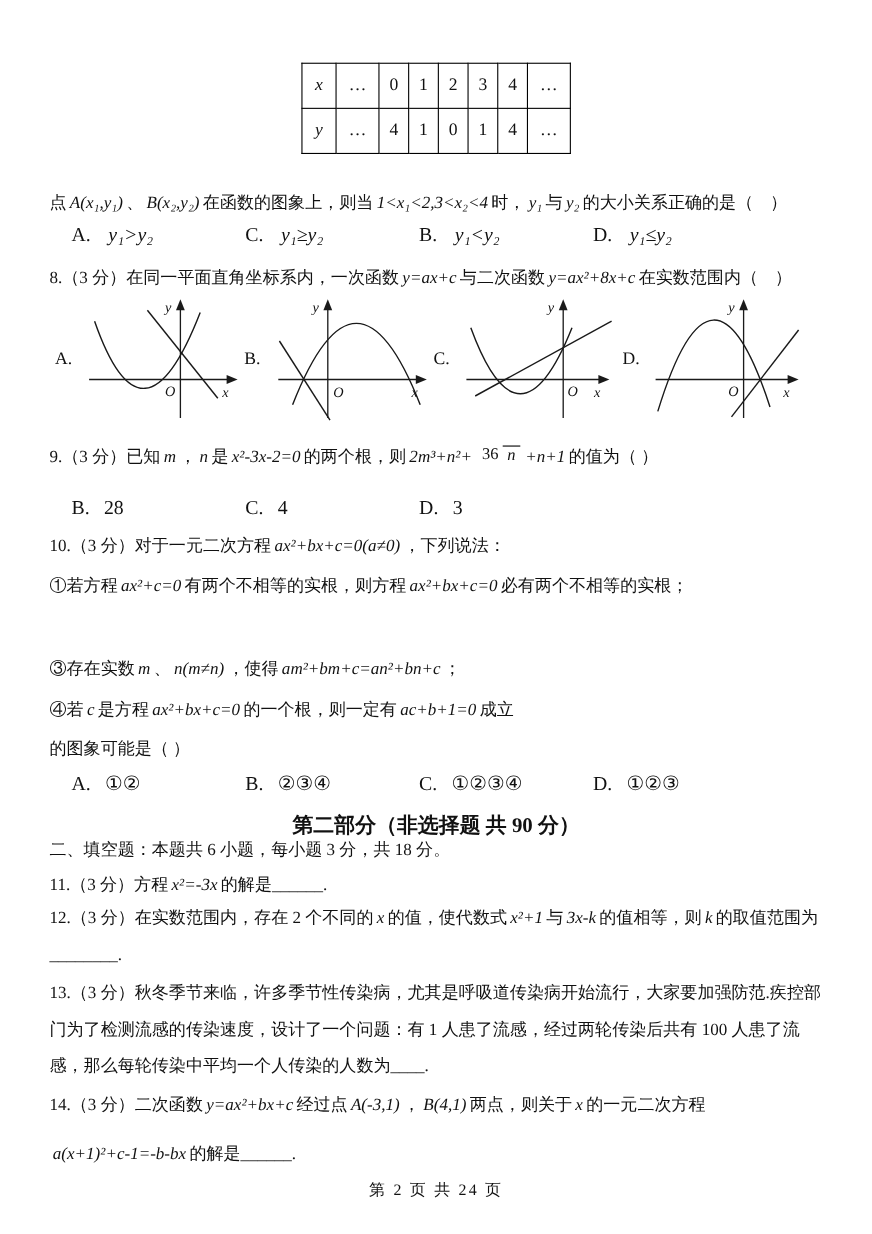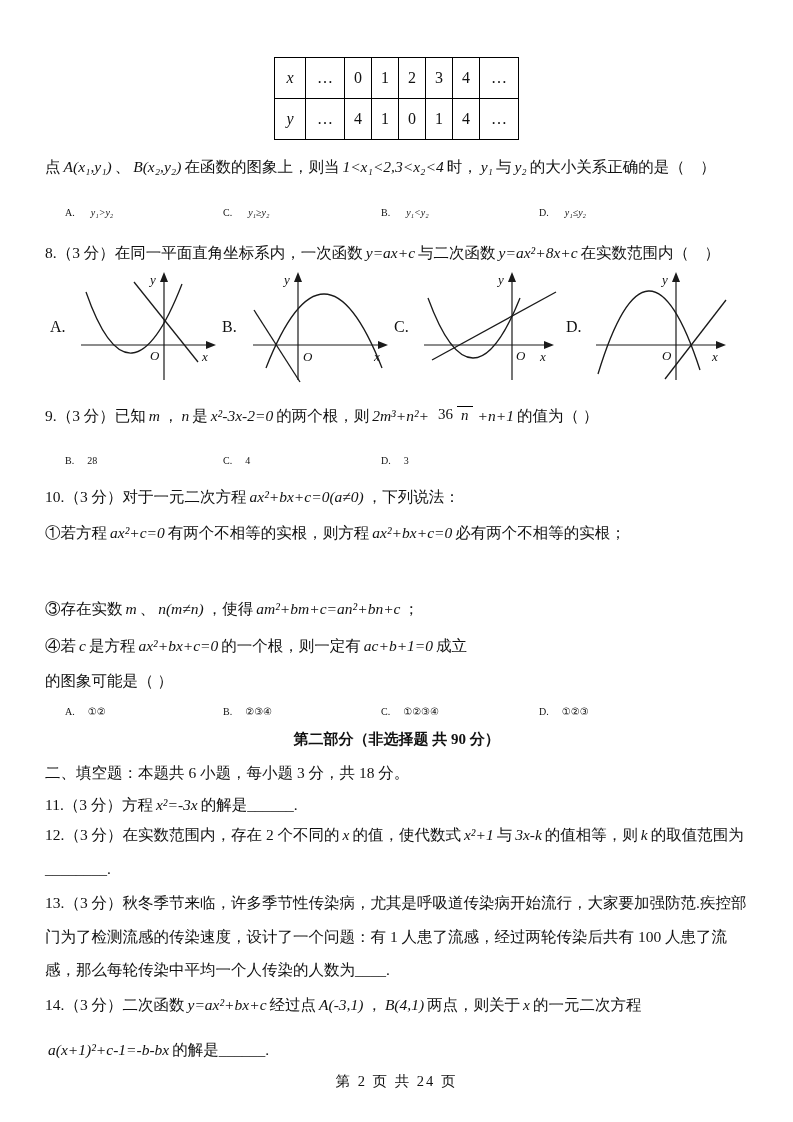--- a/index.html
+++ b/index.html
@@ -10,41 +10,41 @@
   .math{font-family:"Liberation Serif","DejaVu Serif",serif;font-style:italic;margin:0 3px;white-space:nowrap;}
   
   .tablewrap{position:absolute;top:57px;left:0;right:0;text-align:center;}
   table.vals{border-collapse:collapse;margin:0 auto;font-size:16px;}
   table.vals td{border:1.6px solid #000;text-align:center;height:40px;padding:0 2px;min-width:22px;}
   table.vals td:nth-child(1){width:26px;font-style:italic;}
   table.vals td:nth-child(2),table.vals td:nth-child(8){width:34px;}
   table.vals td:nth-child(3),table.vals td:nth-child(4),table.vals td:nth-child(5),
   table.vals td:nth-child(6),table.vals td:nth-child(7){width:22px;}
   
-  .opts{position:absolute;left:65px;width:700px;display:flex;font-size:10px;line-height:34px;}
+  .opts{position:absolute;left:65px;width:700px;display:flex;font-size:18px;line-height:34px;}
   .opt{width:158px;flex:none;}
   .opt:last-child{width:auto;}
   .optkey{margin-right:13px;}
   
   .frac{display:inline-flex;flex-direction:row;vertical-align:middle;text-align:center;
         line-height:1.15;font-size:15px;margin:0 2px;position:relative;top:-2px;}
   .fnum{display:block;padding:0 4px;font-style:normal;}
   .fden{display:block;border-top:1.2px solid #000;padding:0 4px;font-style:italic;}
   .q9line{line-height:52px;}
   
   .graphs{position:absolute;top:268px;left:50px;display:flex;}
   .gcell{width:172px;display:flex;align-items:center;}
   .gkey{font-size:16px;width:26px;flex:none;}
   .gsvg{flex:none;}
   .curve{fill:none;stroke:#1a1a1a;stroke-width:1.3px;}
   .axis{stroke:#1a1a1a;stroke-width:1.2px;}
   .ah{fill:#1a1a1a;stroke:none;}
   .glabel{font-family:"Liberation Serif","DejaVu Serif",serif;font-style:italic;font-size:13px;fill:#111;}
   
-  .sechead{position:absolute;left:0;right:0;text-align:center;font-weight:bold;font-size:15px;margin:0;line-height:34px;}
+  .sechead{position:absolute;left:0;right:0;text-align:center;font-weight:bold;font-size:19px;margin:12px;line-height:34px;}
   .footer{position:absolute;left:0;right:0;text-align:center;font-size:14.5px;letter-spacing:2px;}
   .lh33{line-height:33.5px;}
   .lh45{line-height:45px;}
 </style>
 </head>
 <body>
 
 <div class="page">
 
   <div class="tablewrap">
@@ -67,21 +67,21 @@
         <td>1</td>
         <td>0</td>
         <td>1</td>
         <td>4</td>
         <td>…</td>
       </tr>
     </tbody>
       </table>
   </div>
 
-  <p class="para" style="top:150px"><span class="zh">点</span><span class="math">A(x₁,y₁)</span><span class="zh">、</span><span class="math">B(x₂,y₂)</span><span class="zh">在函数的图象上，则当</span><span class="math">1&lt;x₁&lt;2,3&lt;x₂&lt;4</span><span class="zh">时，</span><span class="math">y₁</span><span class="zh">与</span><span class="math">y₂</span><span class="zh">的大小关系正确的是（　）</span></p>
+  <p class="para" style="top:168px"><span class="zh">点</span><span class="math">A(x₁,y₁)</span><span class="zh">、</span><span class="math">B(x₂,y₂)</span><span class="zh">在函数的图象上，则当</span><span class="math">1&lt;x₁&lt;2,3&lt;x₂&lt;4</span><span class="zh">时，</span><span class="math">y₁</span><span class="zh">与</span><span class="math">y₂</span><span class="zh">的大小关系正确的是（　）</span></p>
   <div class="opts" style="top:196px">
     <div class="opt"><span class="optkey">A.</span><span><span class="math">y₁&gt;y₂</span></span></div>
     <div class="opt"><span class="optkey">C.</span><span><span class="math">y₁≥y₂</span></span></div>
     <div class="opt"><span class="optkey">B.</span><span><span class="math">y₁&lt;y₂</span></span></div>
     <div class="opt"><span class="optkey">D.</span><span><span class="math">y₁≤y₂</span></span></div>
   </div>
 
   <p class="para" style="top:236px"><span class="zh">8.（3 分）在同一平面直角坐标系内，一次函数</span><span class="math">y=ax+c</span><span class="zh">与二次函数</span><span class="math">y=ax²+8x+c</span><span class="zh">在实数范围内（　）</span></p>
 
   <div class="graphs">

